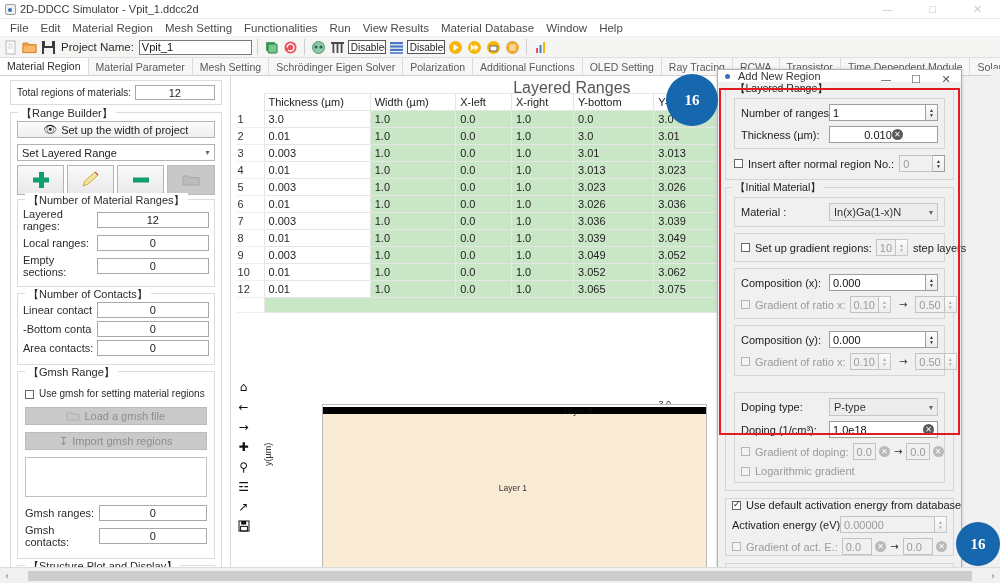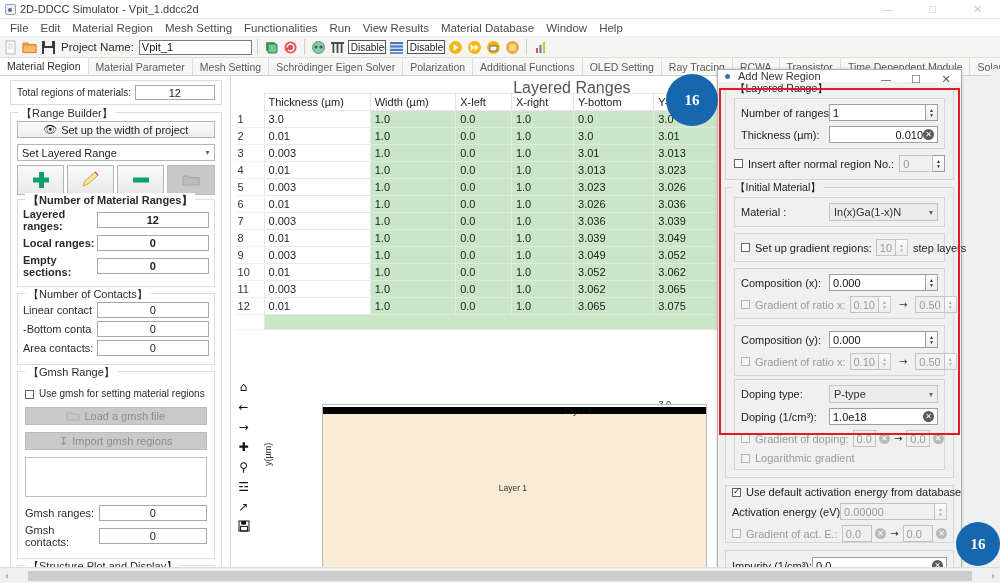--- a/index.html
+++ b/index.html
@@ -431,21 +431,21 @@
                 <rect x="2" y="7.5" width="16" height="5" fill="#0e9f6e"></rect>
               </svg>
           </div>
           <div class="bigbtn dis">
             <svg width="20" height="16" viewBox="0 0 20 16">
                 <path d="M2 4h6l1 1.5h9V13H2z" fill="#bcbcbc" stroke="#a6a6a6"></path>
               </svg>
           </div>
         </div>
 
-        <div class="group" style="padding:8px 5px 5px 5px;margin-bottom:6px;font-weight:bold;">
+        <div class="group" style="padding:8px 5px 5px 5px;margin-bottom:6px;">
           <div class="group-title">【Number of Material Ranges】</div>
           <div class="lp-field">
             <span class="lbl">Layered ranges:</span>
             <span class="val">12</span>
           </div>
           <div class="lp-field">
             <span class="lbl">Local ranges:</span>
             <span class="val">0</span>
           </div>
           <div class="lp-field">
@@ -605,29 +605,20 @@
               <td>3.052</td>
             </tr>
           <tr>
               <td class="idx">10</td>
               <td class="c0">0.01</td>
               <td>1.0</td>
               <td>0.0</td>
               <td>1.0</td>
               <td>3.052</td>
               <td>3.062</td>
-            </tr>
-          <tr>
-              <td class="idx">11</td>
-              <td class="c0">0.003</td>
-              <td>1.0</td>
-              <td>0.0</td>
-              <td>1.0</td>
-              <td>3.062</td>
-              <td>3.065</td>
             </tr>
           <tr>
               <td class="idx">12</td>
               <td class="c0">0.01</td>
               <td>1.0</td>
               <td>0.0</td>
               <td>1.0</td>
               <td>3.065</td>
               <td>3.075</td>
             </tr>
@@ -697,21 +688,21 @@
         <div class="drow">
           <span class="dlbl" style="width:88px;">Number of ranges:</span>
           <span class="dinput" style="flex:1;">1</span>
           <span class="spin">
               <span>▲</span>
               <span>▼</span>
             </span>
         </div>
         <div class="drow">
           <span class="dlbl" style="width:88px;">Thickness (µm):</span>
-          <span class="dinput" style="flex:1; justify-content:flex-end;">
+          <span class="dinput" style="flex:1; justify-content:center;">
             <span>0.010</span>
             <span class="clr">✕</span>
           </span>
         </div>
       </div>
       <div class="drow">
         <span class="chk"></span>
         <span class="dlbl">Insert after normal region No.:</span>
         <span class="dinput ro" style="flex:1; margin-left:5px;">0</span>
         <span class="spin">
@@ -766,21 +757,21 @@
             </span>
           <span class="arrow" style="margin:0 8px; color:#333;">→</span>
           <span class="dinput ro" style="width:30px;">0.50</span>
           <span class="spin dis">
               <span>▲</span>
               <span>▼</span>
             </span>
         </div>
       </div>
 
-      <div class="dgroup" style="padding:5px 6px; margin-bottom:3px;">
+      <div class="dgroup" style="padding:5px 6px; margin-bottom:16px;">
         <div class="drow">
           <span class="dlbl" style="width:88px;">Composition (y):</span>
           <span class="dinput" style="flex:1;">0.000</span>
           <span class="spin">
               <span>▲</span>
               <span>▼</span>
             </span>
         </div>
         <div class="drow">
           <span class="chk dis"></span>

